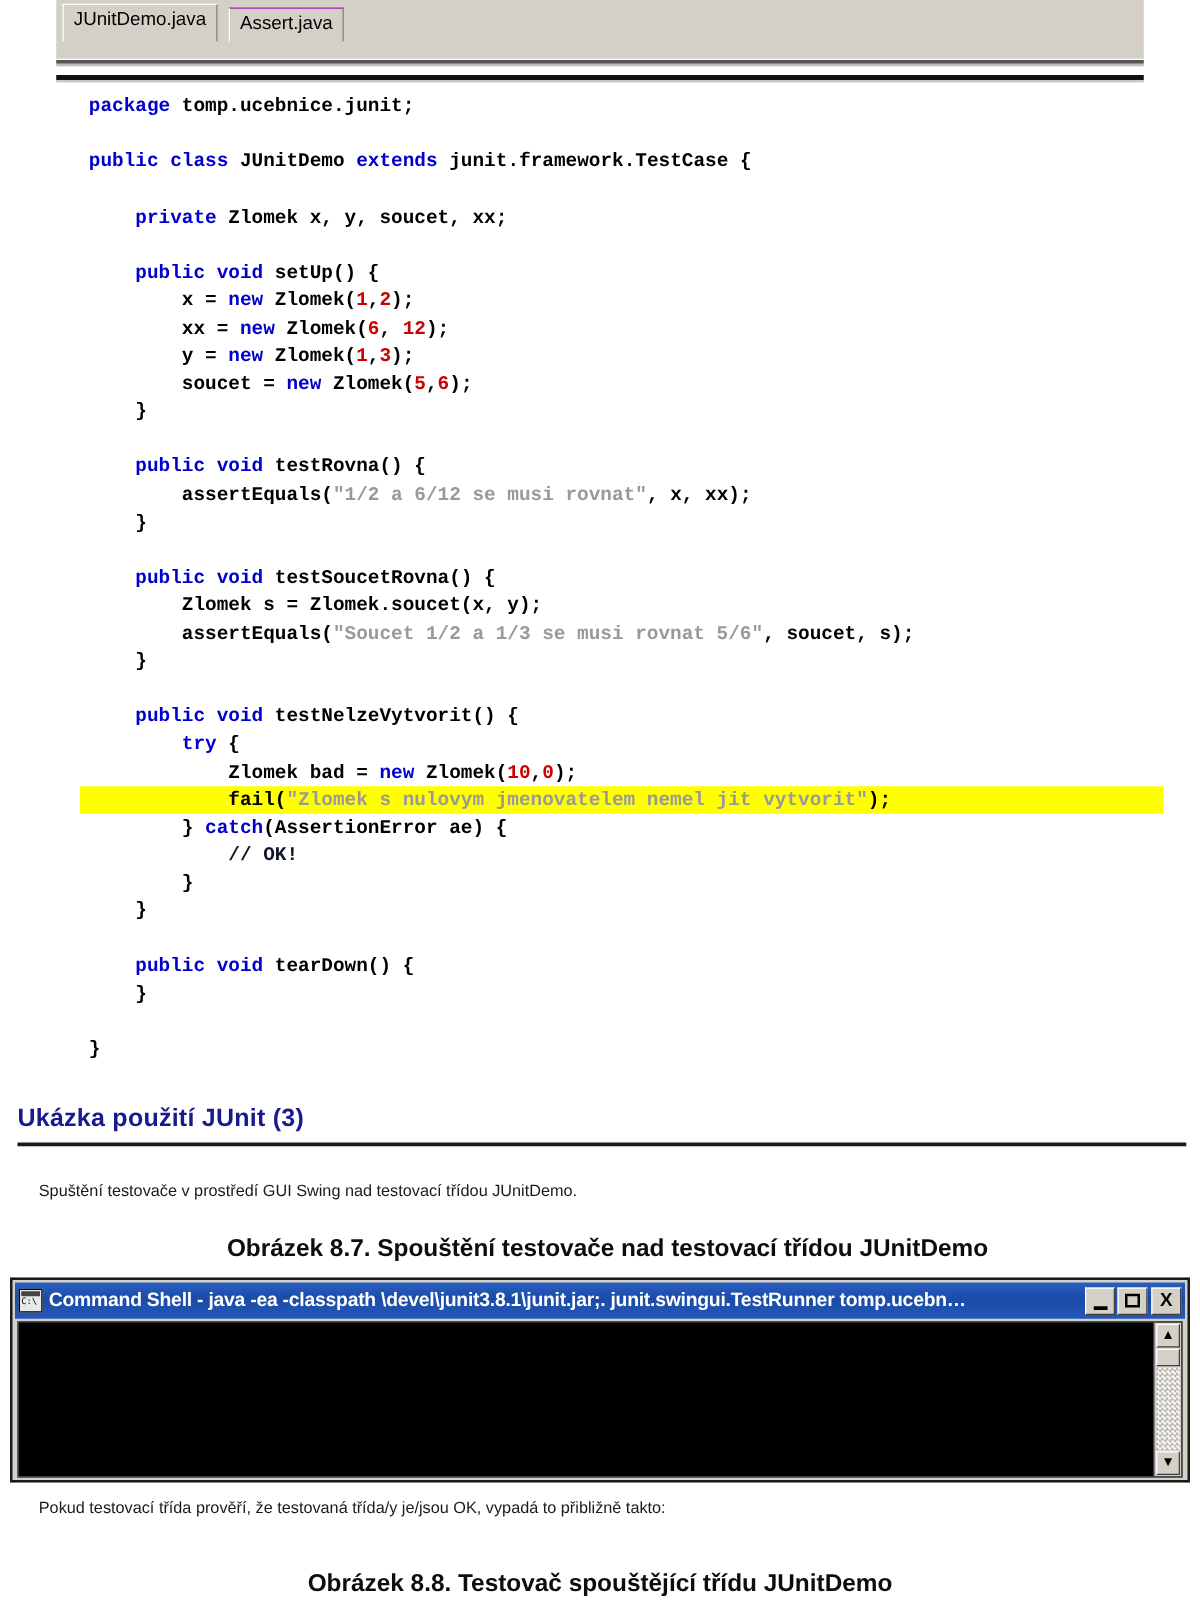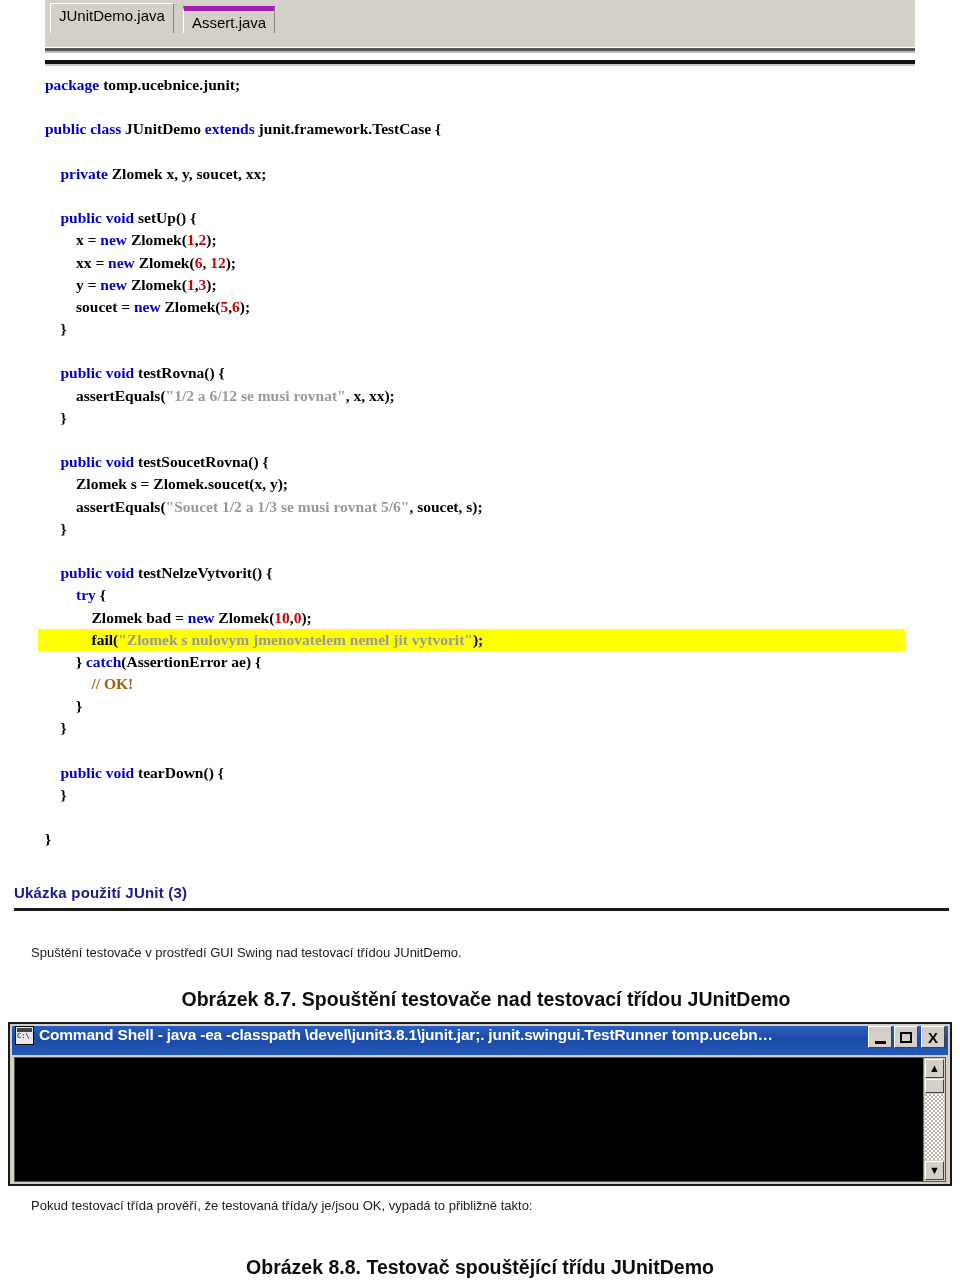--- a/index.html
+++ b/index.html
@@ -49,74 +49,74 @@
     border-left: 1px solid #ffffff;
     border-top: 1px solid #ffffff;
     border-right: 1px solid #808080;
     background: #d4d0c8;
   }
   .tab.inactive {
     left: 138px;
     top: 6px;
     height: 27px;
     border-left: 1px solid #ffffff;
-    border-top: 5px solid #a21caf;
+    border-top: 1px solid #a21caf;
     border-right: 1px solid #808080;
   }
   .editor-rule {
     position: absolute;
     left: 0;
     width: 870px;
   }
   .rule-a { top: 48px; height: 3px; background: #555555; }
   .rule-b { top: 51px; height: 2px; background: #bdbdbd; }
   .rule-c { top: 57px; height: 1px; background: #ffffff; }
   .rule-d { top: 60px; height: 4px; background: #111111; }
   .rule-e { top: 64px; height: 2px; background: #c8c8c8; }
 
   
   #code {
     position: absolute;
-    left: 38px;
+    left: 64px;
     top: 74px;
     width: 880px;
-    font-family: Liberation Serif, serif;
+    font-family: Liberation Mono, monospace;
     font-size: 15.5px;
     font-weight: bold;
     line-height: 22.2px;
     color: #000000;
     white-space: pre;
     letter-spacing: 0px;
   }
   #code .ln {
     display: block;
     height: 22.2px;
     padding-left: 7px;
   }
   #code .ln.hl {
     background: #ffff00;
     width: 867px;
     box-sizing: border-box;
   }
   .kw  { color: #0000cc; }
   .num { color: #cc0000; }
   .str { color: #999999; }
-  .cmt { color: #a16207; }
+  .cmt { color: #0f172a; }
   .pl  { color: #000000; }
 
   
   #heading-block {
     position: absolute;
     left: 14px;
     top: 884px;
     width: 935px;
   }
   #page-heading {
     font-family: "Liberation Sans", sans-serif;
-    font-size: 15px;
+    font-size: 20px;
     font-weight: bold;
     color: #1a1a8c;
     margin: 0;
     padding: 0 0 7px 0;
     letter-spacing: 0.2px;
   }
   #heading-hr {
     height: 3px;
     background: #1a1a1a;
     width: 935px;
@@ -167,21 +167,21 @@
     border: 2px solid #1a1a1a;
     box-sizing: border-box;
   }
   #console-titlebar {
     position: absolute;
     left: 2px; top: 2px;
     width: 936px;
     height: 29px;
     background: linear-gradient(180deg,#2a5fc0 0%,#1b4ba8 45%,#2458b8 100%);
     display: flex;
-    align-items: flex-start;
+    align-items: center;
     padding: 0 3px;
     box-sizing: border-box;
   }
   #console-icon {
     width: 19px;
     height: 19px;
     background: #e8e8e8;
     border: 1px solid #000000;
     margin-right: 5px;
     flex: 0 0 auto;

